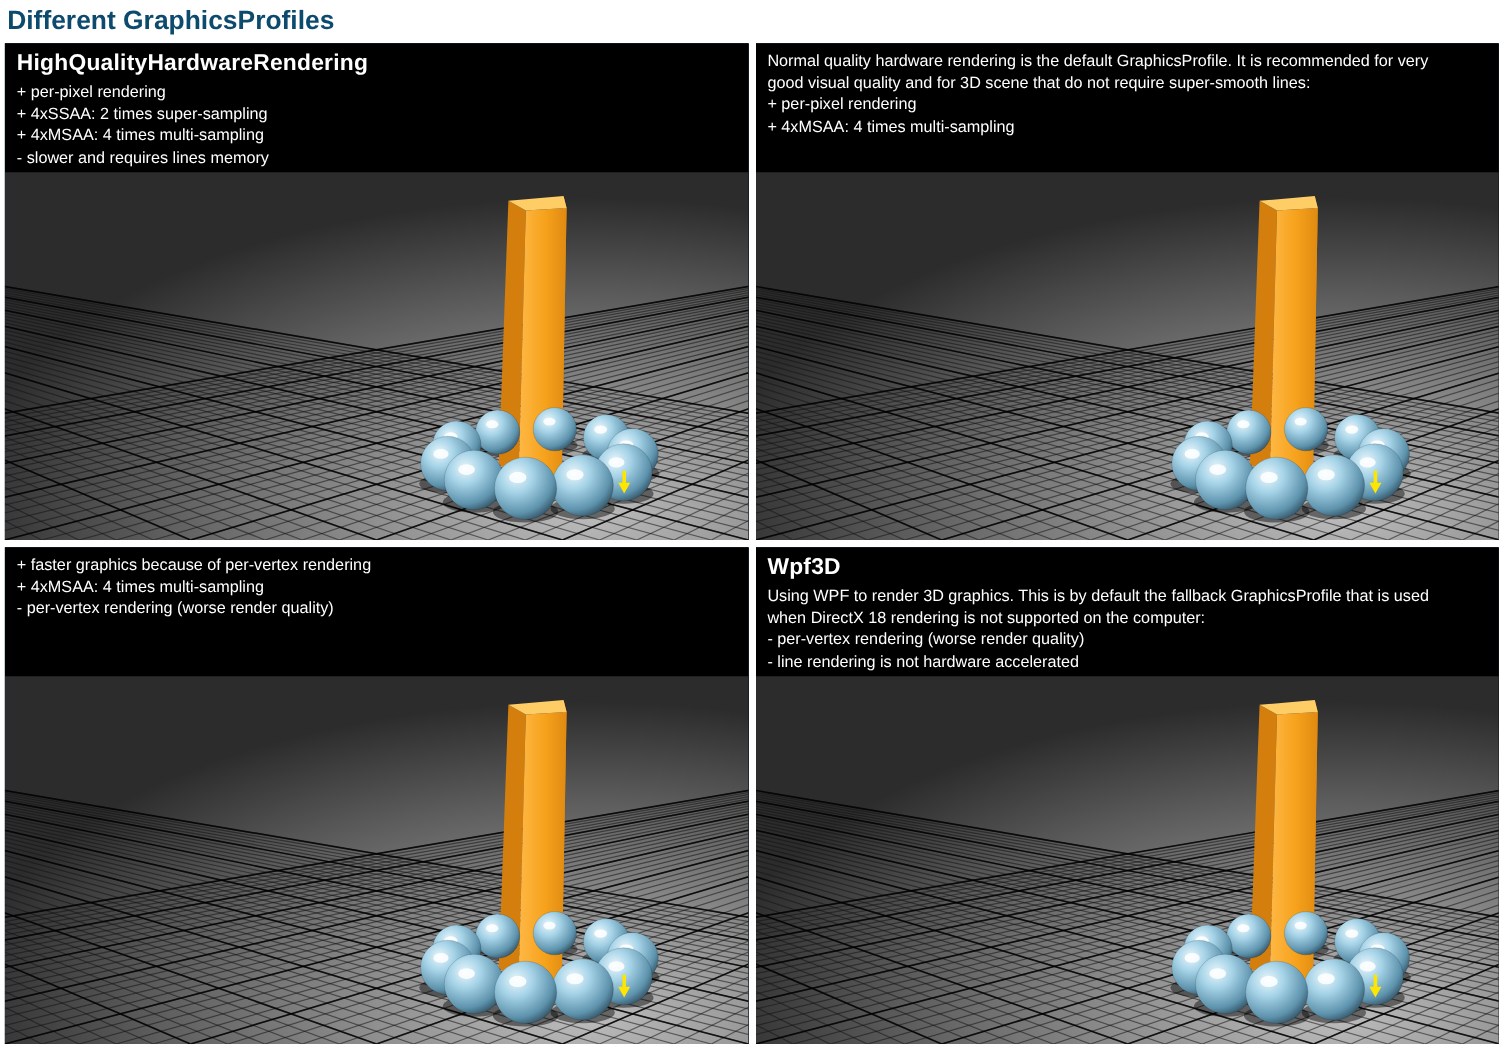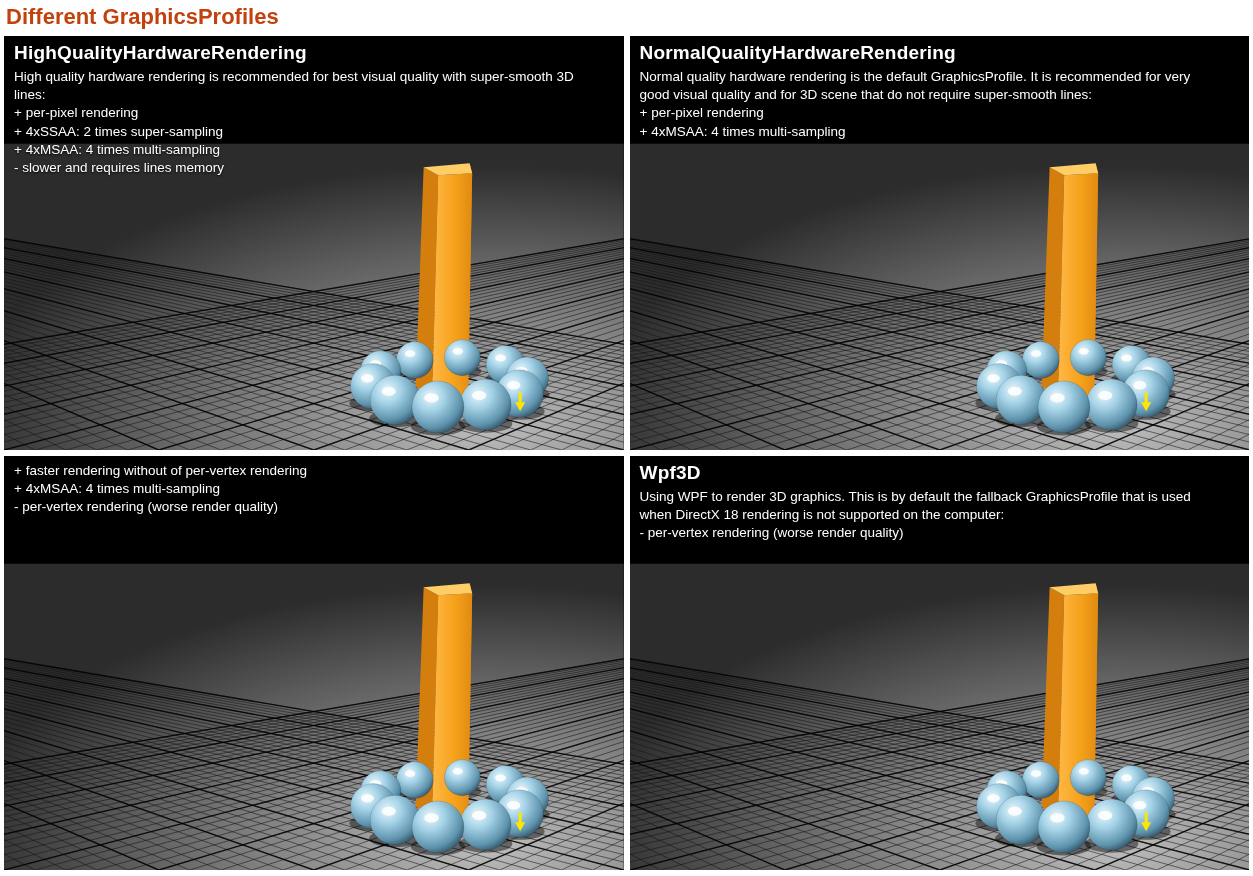--- a/index.html
+++ b/index.html
@@ -5,21 +5,21 @@
   * { margin: 0; padding: 0; box-sizing: border-box; }
   body {
     font-family: "Segoe UI", Arial, sans-serif;
     background: #fff;
     color: #333;
     width: 1253px;
   }
   .page-title {
     font-size: 22px;
     font-weight: 600;
-    color: #c2410c;
+    color: #0c4a6e;
     padding: 4px 6px 6px 6px;
   }
   .grid {
     display: grid;
     grid-template-columns: 1fr 1fr;
     grid-template-rows: 1fr 1fr;
     gap: 6px;
     padding: 0 4px 4px 4px;
   }
   .panel {
@@ -290,21 +290,20 @@
             <ellipse cx="427.7104233862668" cy="361.8899373044215" rx="7.266210941466555" ry="4.671135605228499" fill="rgba(255,255,255,.85)"></ellipse>
           </g>
     <g>
      <line x1="516.4" y1="356.32" x2="516.4" y2="368.32" stroke="#ffe600" stroke-width="3"></line>
      <polygon points="511.4,366.32 521.4,366.32 516.4,375.32" fill="#ffe600"></polygon>
    </g>
   </svg>
       </div>
     <div class="overlay">
       <h2>HighQualityHardwareRendering</h2>
-      <div class="desc">High quality hardware rendering is recommended for best visual quality with super-smooth 3D lines:</div>
       <div class="bullets">
         <div>+ per-pixel rendering</div>
         <div>+ 4xSSAA: 2 times super-sampling</div>
         <div>+ 4xMSAA: 4 times multi-sampling</div>
         <div>- slower and requires lines memory</div>
       </div>
     </div>
   </div>
 
   <div class="panel">
@@ -525,21 +524,20 @@
             <circle cx="434.19811172686195" cy="370.97270098125466" r="25.950753362380553" fill="url(#gSphere)" stroke="rgba(0,0,0,.25)" stroke-width=".5"></circle>
             <ellipse cx="427.7104233862668" cy="361.8899373044215" rx="7.266210941466555" ry="4.671135605228499" fill="rgba(255,255,255,.85)"></ellipse>
           </g>
     <g>
      <line x1="516.4" y1="356.32" x2="516.4" y2="368.32" stroke="#ffe600" stroke-width="3"></line>
      <polygon points="511.4,366.32 521.4,366.32 516.4,375.32" fill="#ffe600"></polygon>
    </g>
   </svg>
       </div>
     <div class="overlay">
-      <h2>NormalQualityHardwareRendering</h2>
       <div class="desc">Normal quality hardware rendering is the default GraphicsProfile. It is recommended for very good visual quality and for 3D scene that do not require super-smooth lines:</div>
       <div class="bullets">
         <div>+ per-pixel rendering</div>
         <div>+ 4xMSAA: 4 times multi-sampling</div>
       </div>
     </div>
   </div>
 
   <div class="panel">
     <div class="scene">
@@ -760,21 +758,21 @@
             <ellipse cx="427.7104233862668" cy="361.8899373044215" rx="7.266210941466555" ry="4.671135605228499" fill="rgba(255,255,255,.85)"></ellipse>
           </g>
     <g>
      <line x1="516.4" y1="356.32" x2="516.4" y2="368.32" stroke="#ffe600" stroke-width="3"></line>
      <polygon points="511.4,366.32 521.4,366.32 516.4,375.32" fill="#ffe600"></polygon>
    </g>
   </svg>
       </div>
     <div class="overlay">
       <div class="bullets">
-        <div>+ faster rendering without of per-vertex rendering</div>
+        <div>+ faster graphics because of per-vertex rendering</div>
         <div>+ 4xMSAA: 4 times multi-sampling</div>
         <div>- per-vertex rendering (worse render quality)</div>
       </div>
     </div>
   </div>
 
   <div class="panel">
     <div class="scene">
         <svg viewBox="0 0 620 414" preserveAspectRatio="xMidYMid slice">
 
@@ -996,17 +994,18 @@
      <line x1="516.4" y1="356.32" x2="516.4" y2="368.32" stroke="#ffe600" stroke-width="3"></line>
      <polygon points="511.4,366.32 521.4,366.32 516.4,375.32" fill="#ffe600"></polygon>
    </g>
   </svg>
       </div>
     <div class="overlay">
       <h2>Wpf3D</h2>
       <div class="desc">Using WPF to render 3D graphics. This is by default the fallback GraphicsProfile that is used when DirectX 18 rendering is not supported on the computer:</div>
       <div class="bullets">
         <div>- per-vertex rendering (worse render quality)</div>
+        <div>- line rendering is not hardware accelerated</div>
       </div>
     </div>
   </div>
 
 </div>
 
 </body></html>

